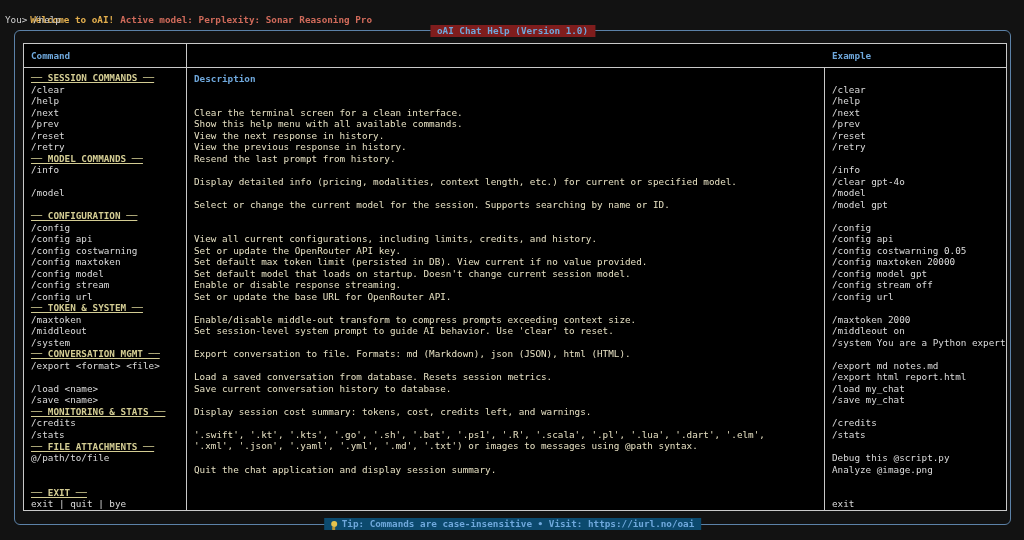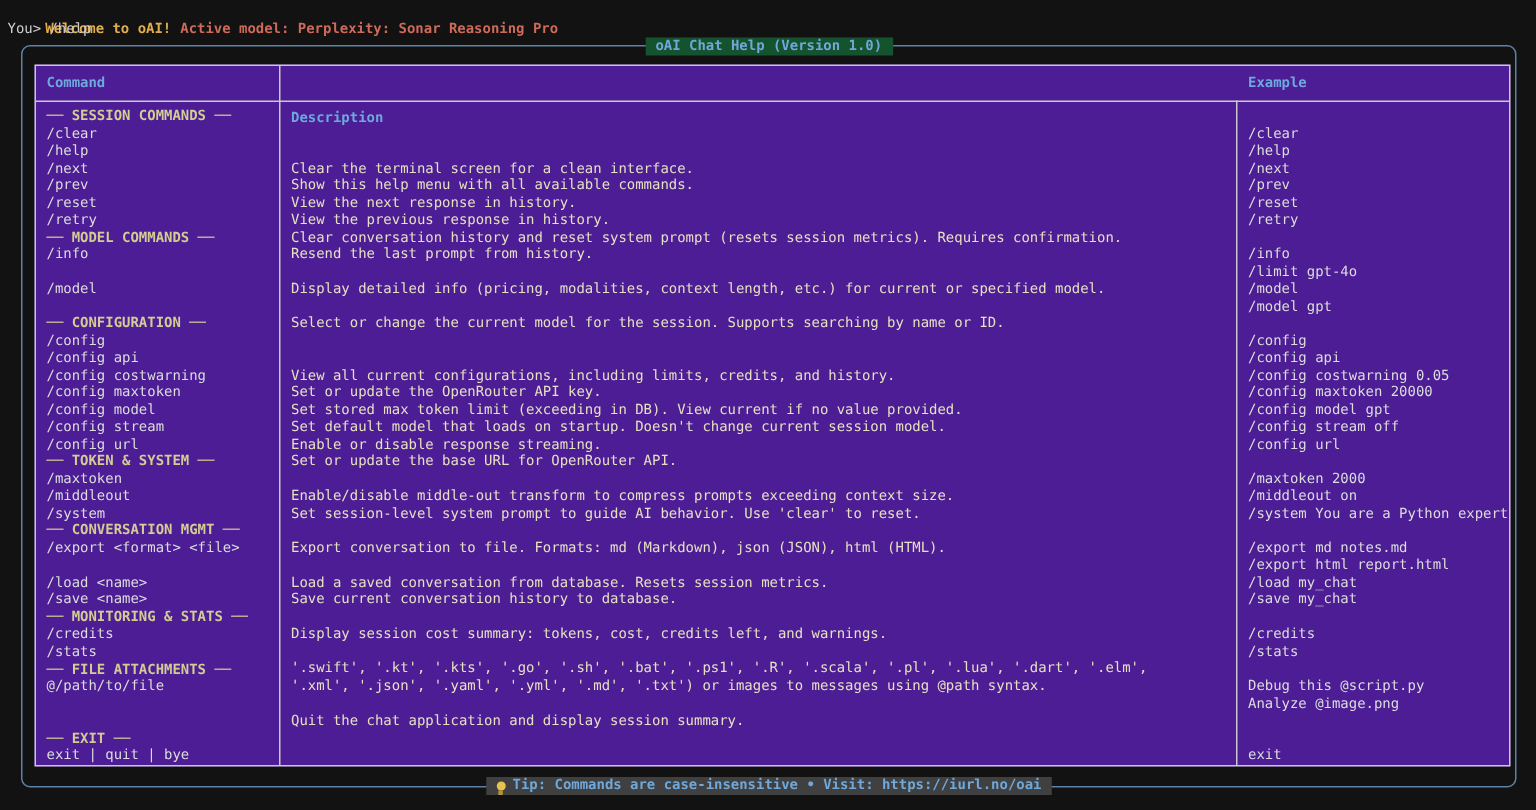--- a/index.html
+++ b/index.html
@@ -9,43 +9,43 @@
   
   #topline { position:absolute; left:19px; top:2px; white-space:pre; font-weight:bold; }
   #topline .welcome { color:#e2ae4d; }
   #topline .model  { color:#cf6a5a; margin-left:6px; }
   #histline { position:absolute; left:5px; top:14px; color:#cfcfcf; white-space:pre; }
 
   
   #panel { position:absolute; left:14px; top:30px; width:997px; height:495px;
     border:1px solid #5c82a8; border-radius:6px; }
   #panel-title { position:absolute; top:-6px; left:50%; transform:translateX(-50%);
-    background:#14532d; padding:0 7px; color:#6fa8dc; font-weight:bold; white-space:pre; }
+    background:#7f1d1d; padding:0 7px; color:#6fa8dc; font-weight:bold; white-space:pre; }
   #panel-tip { position:absolute; bottom:-6px; left:50%; transform:translateX(-50%);
-    background:#404040; padding:0 7px; color:#6fa8dc; font-weight:bold; white-space:pre;
+    background:#0c4a6e; padding:0 7px; color:#6fa8dc; font-weight:bold; white-space:pre;
     display:flex; align-items:center; gap:5px; }
   .bulb { display:inline-block; width:6px; height:6px; background:#e6c34c; border-radius:50%;
     position:relative; }
   .bulb:after { content:""; position:absolute; left:1.5px; top:6px; width:3px; height:3px;
     background:#b39335; }
 
   
   #table { position:absolute; left:8px; top:12px; width:984px; height:468px;
-    border:1px solid #c9c9c9; background:#4c1d95; }
+    border:1px solid #c9c9c9; background:#000000; }
   #hdr-sep { position:absolute; left:0; right:0; top:23px; height:0;
     border-top:1px solid #c9c9c9; }
   .col { position:absolute; top:0; bottom:0; overflow:hidden; }
   .col-border { border-right:1px solid #c9c9c9; }
   #col-command { left:0; width:163px; }
   #col-description { left:163px; width:638px;margin-top:23px; }
   #col-example { left:801px; width:181px; }
   .hcell { position:absolute; top:6px; left:7px; color:#6fa8dc; font-weight:bold; white-space:pre; }
   .lines { position:absolute; top:28px; left:7px; right:0; }
   .ln { height:11.53px; line-height:11.53px; white-space:pre; overflow:visible; }
-  .ln.section { color:#d3cc93; font-weight:bold; }
+  .ln.section { color:#d3cc93; font-weight:bold;text-decoration:underline; }
   .ln.cell { color:#dcdcdc; }
   .ln.desc { color:#e6e0c2; }
 
   
   #prompt-line { position:absolute; left:5px; top:527px; color:#cfcfcf; white-space:pre; }
 </style>
 </head>
 <body>
 
 <div id="topline">
@@ -101,31 +101,30 @@
         </div>
     </div>
     <div id="col-description" class="col col-border">
       <div class="hcell">Description</div>
       <div class="lines">
           <div class="ln desc"></div>
           <div class="ln desc">Clear the terminal screen for a clean interface.</div>
           <div class="ln desc">Show this help menu with all available commands.</div>
           <div class="ln desc">View the next response in history.</div>
           <div class="ln desc">View the previous response in history.</div>
-          <div class="ln desc">Clear conversation history and reset system prompt (resets session metrics). Requires confirmation.</div>
           <div class="ln desc">Resend the last prompt from history.</div>
           <div class="ln desc"></div>
           <div class="ln desc">Display detailed info (pricing, modalities, context length, etc.) for current or specified model.</div>
           <div class="ln desc"></div>
           <div class="ln desc">Select or change the current model for the session. Supports searching by name or ID.</div>
           <div class="ln desc"></div>
           <div class="ln desc"></div>
           <div class="ln desc">View all current configurations, including limits, credits, and history.</div>
           <div class="ln desc">Set or update the OpenRouter API key.</div>
-          <div class="ln desc">Set stored max token limit (exceeding in DB). View current if no value provided.</div>
+          <div class="ln desc">Set default max token limit (persisted in DB). View current if no value provided.</div>
           <div class="ln desc">Set default model that loads on startup. Doesn't change current session model.</div>
           <div class="ln desc">Enable or disable response streaming.</div>
           <div class="ln desc">Set or update the base URL for OpenRouter API.</div>
           <div class="ln desc"></div>
           <div class="ln desc">Enable/disable middle-out transform to compress prompts exceeding context size.</div>
           <div class="ln desc">Set session-level system prompt to guide AI behavior. Use 'clear' to reset.</div>
           <div class="ln desc"></div>
           <div class="ln desc">Export conversation to file. Formats: md (Markdown), json (JSON), html (HTML).</div>
           <div class="ln desc"></div>
           <div class="ln desc">Load a saved conversation from database. Resets session metrics.</div>
@@ -144,21 +143,21 @@
       <div class="lines">
           <div class="ln cell"></div>
           <div class="ln cell">/clear</div>
           <div class="ln cell">/help</div>
           <div class="ln cell">/next</div>
           <div class="ln cell">/prev</div>
           <div class="ln cell">/reset</div>
           <div class="ln cell">/retry</div>
           <div class="ln cell"></div>
           <div class="ln cell">/info</div>
-          <div class="ln cell">/limit gpt-4o</div>
+          <div class="ln cell">/clear gpt-4o</div>
           <div class="ln cell">/model</div>
           <div class="ln cell">/model gpt</div>
           <div class="ln cell"></div>
           <div class="ln cell">/config</div>
           <div class="ln cell">/config api</div>
           <div class="ln cell">/config costwarning 0.05</div>
           <div class="ln cell">/config maxtoken 20000</div>
           <div class="ln cell">/config model gpt</div>
           <div class="ln cell">/config stream off</div>
           <div class="ln cell">/config url</div>

